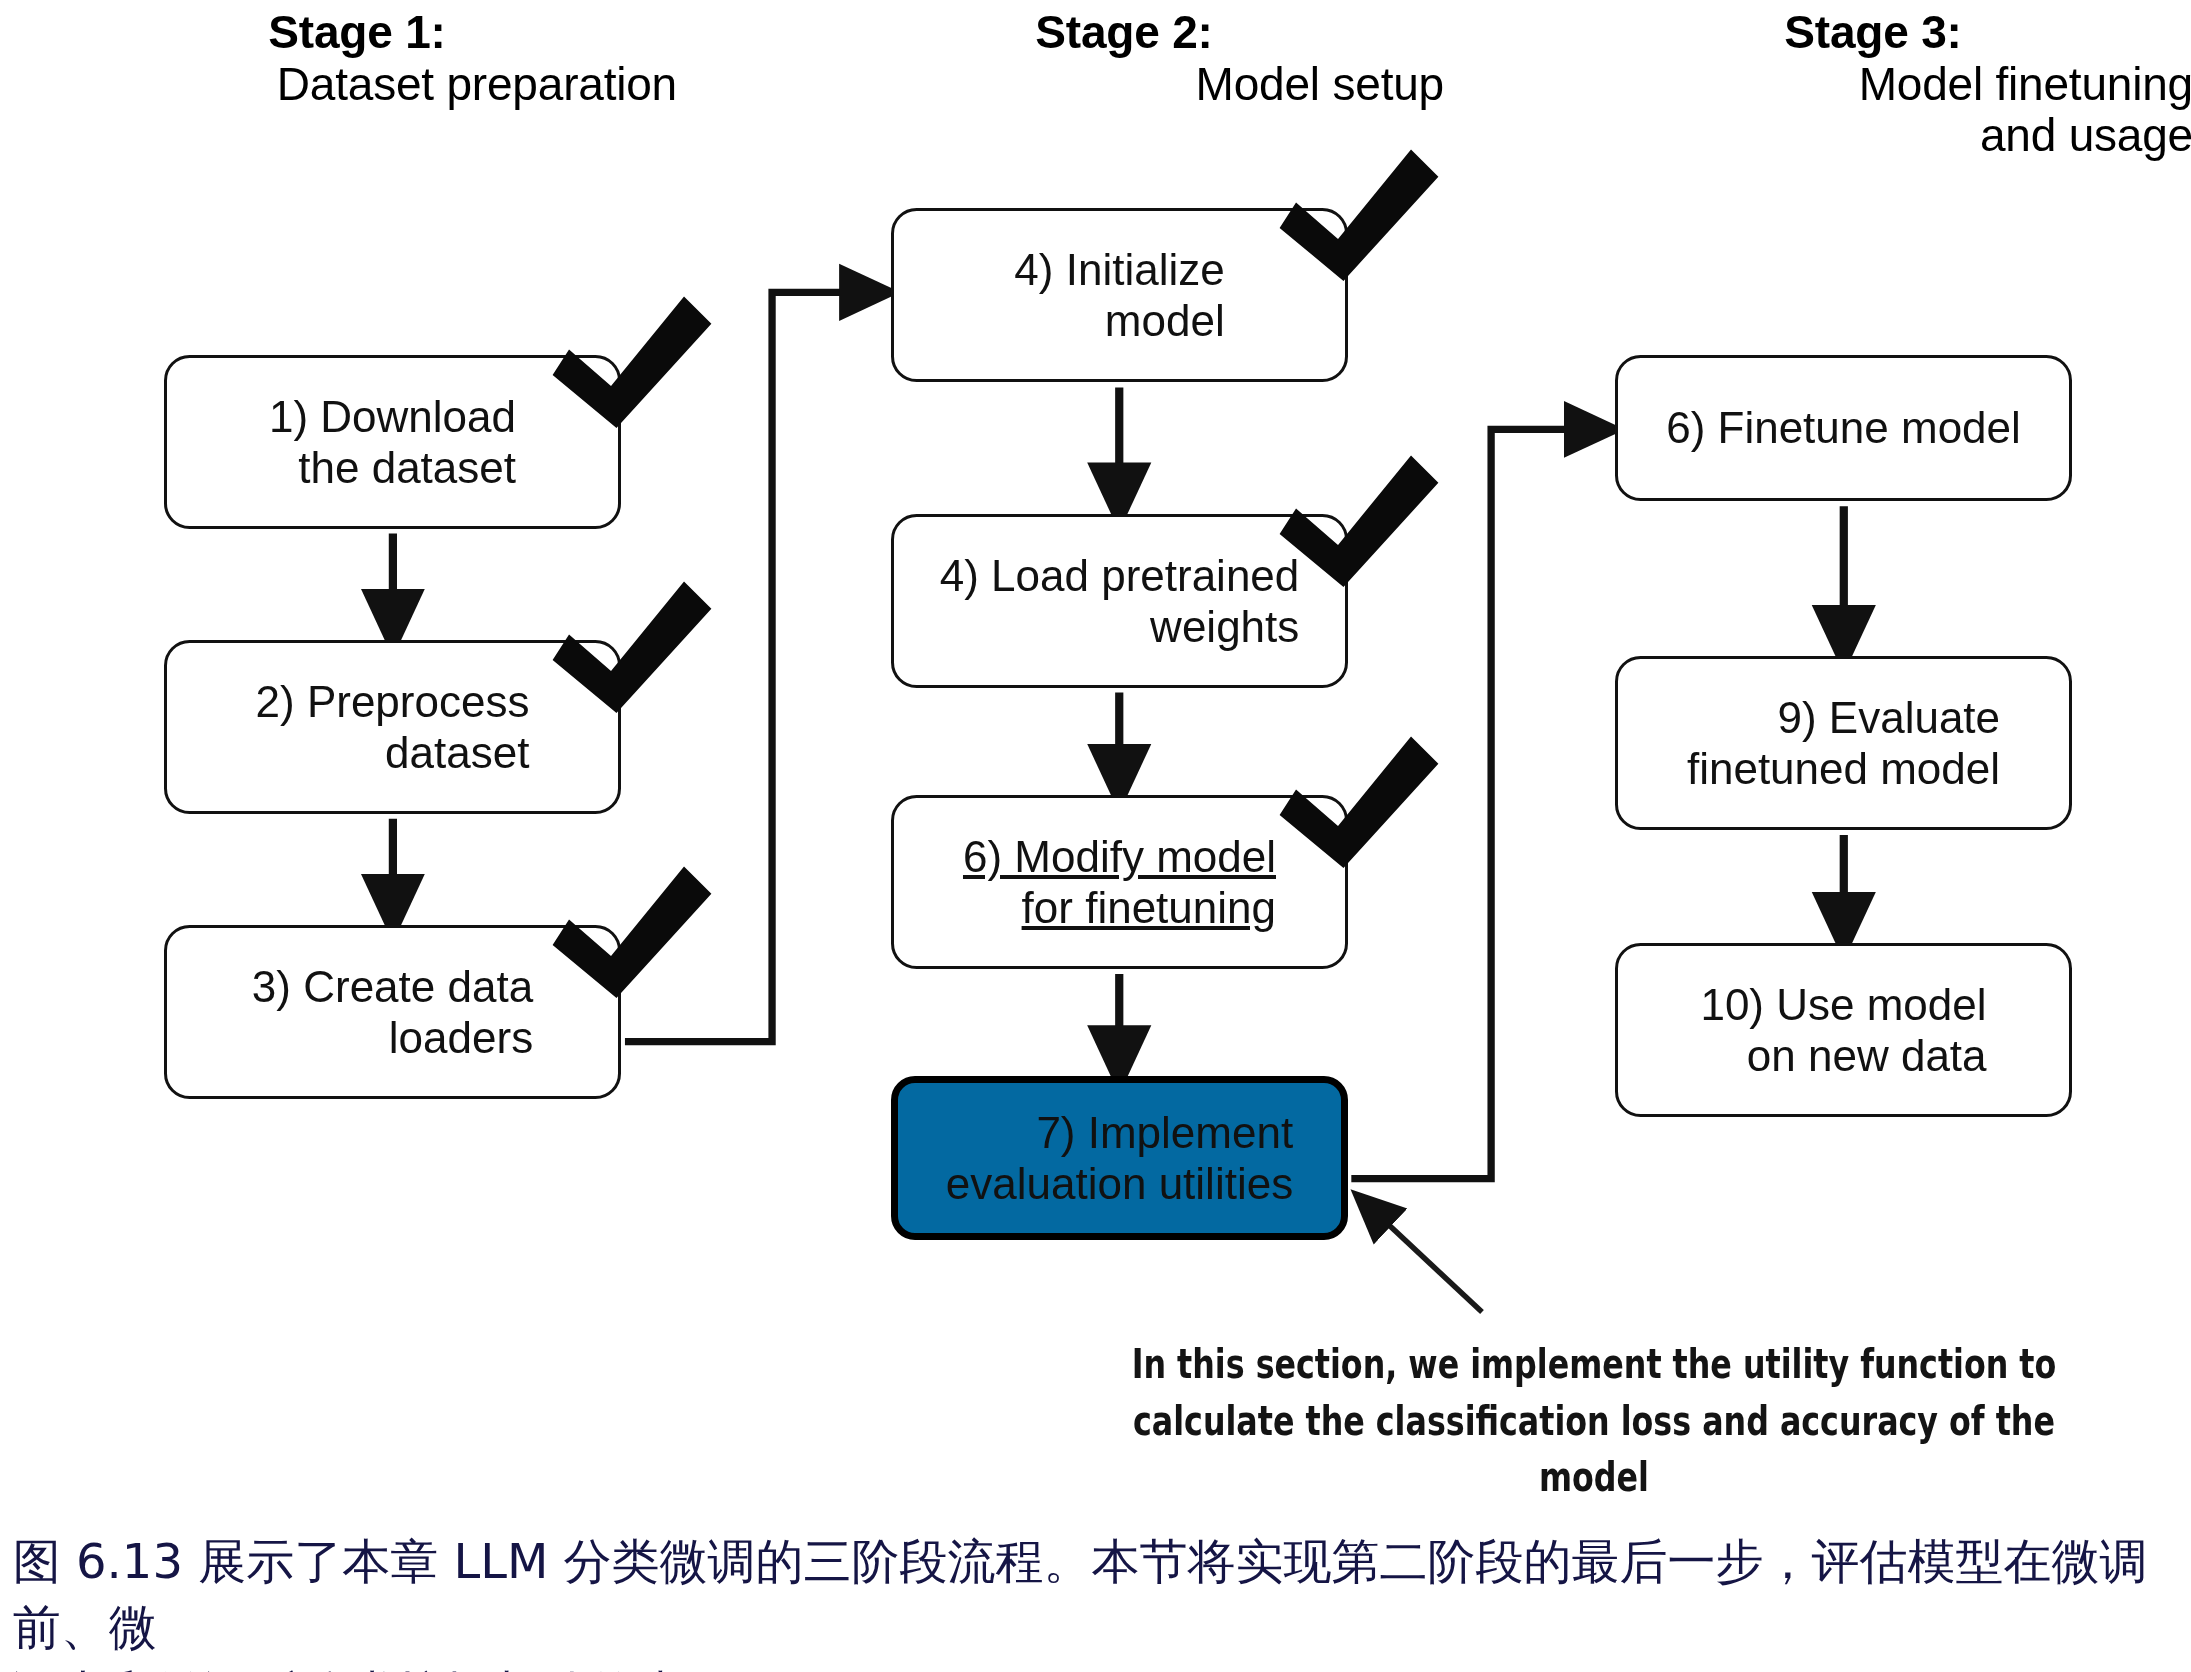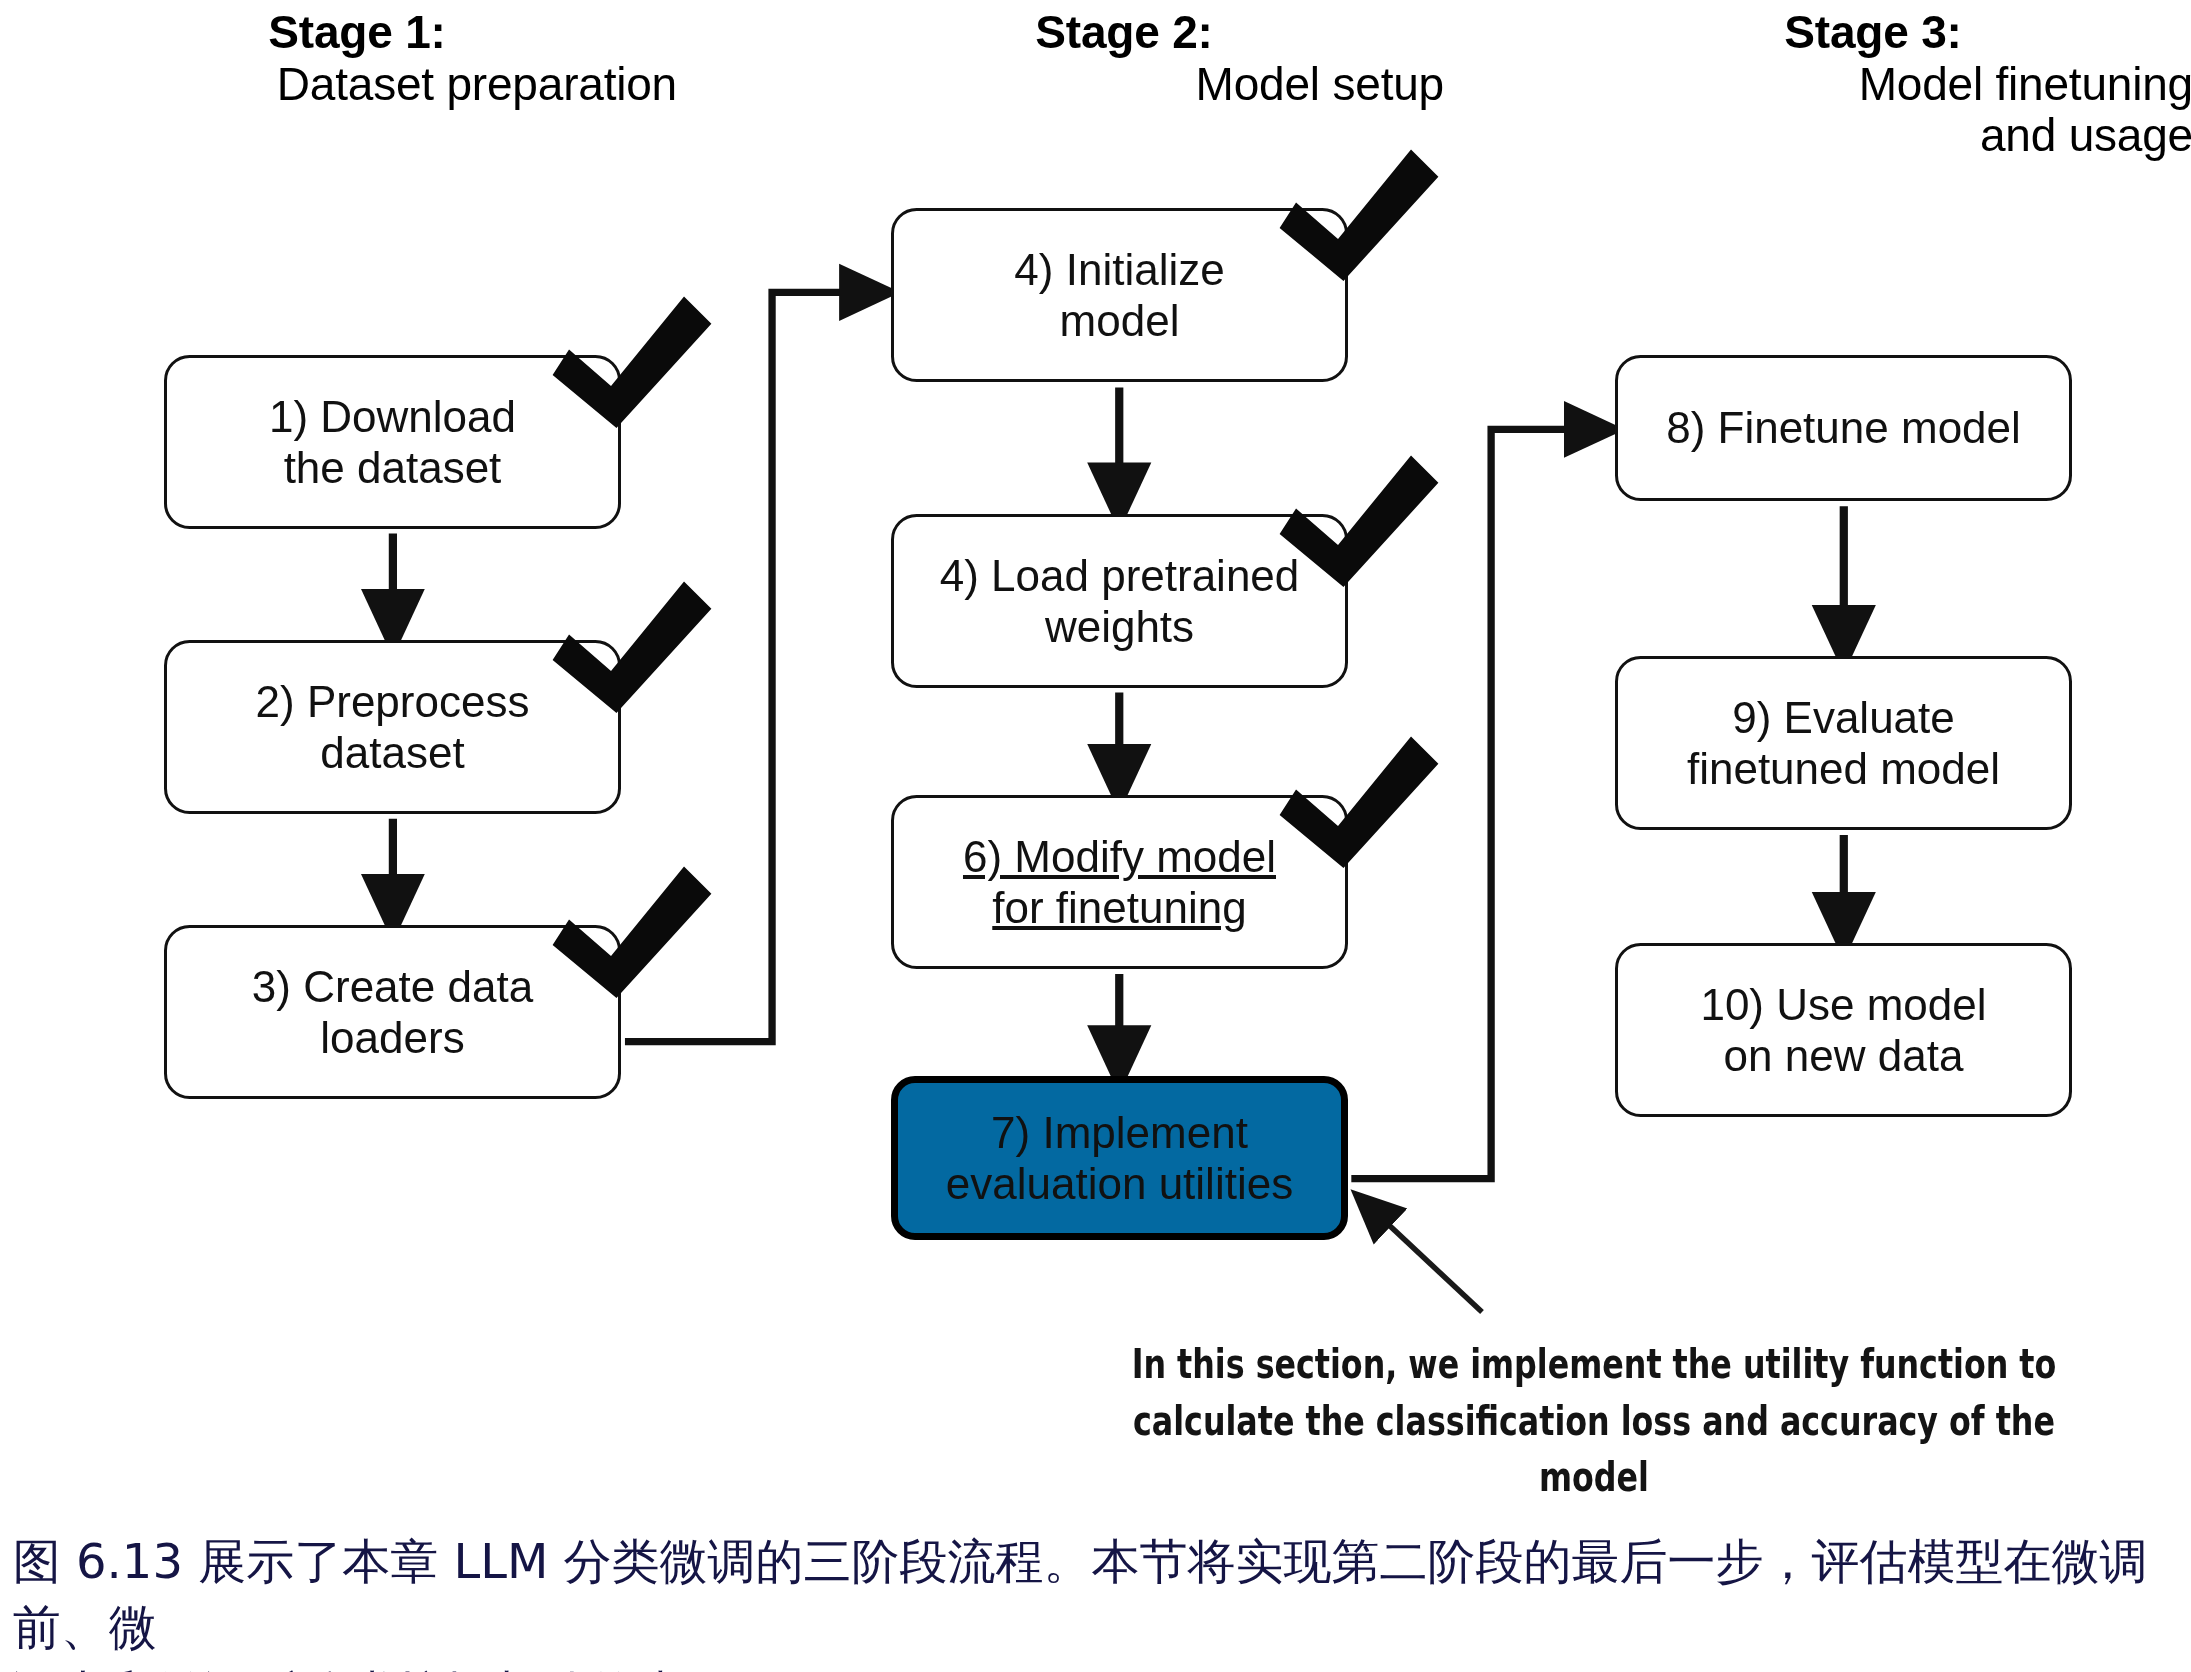--- a/index.html
+++ b/index.html
@@ -52,21 +52,21 @@
 
   
   .flow-box {
     position: absolute;
     border: 3.7px solid #111111;
     border-radius: 25.6px;
     background: #ffffff;
     display: flex;
     align-items: center;
     justify-content: center;
-    text-align: center;
+    text-align: right;
     font-size: 44px;
     color: #111111;
     line-height: 1.16;
     white-space: pre-line;
     padding: 3.7px 9.1px;
     z-index: 4;
   }
   .flow-box.highlight {
     background: #0369a1;
     border-width: 7.3px;
@@ -229,21 +229,21 @@
   <div class="flow-box" id="box3">3) Create data
 loaders</div>
   <div class="flow-box" id="box4">4) Initialize
 model</div>
   <div class="flow-box" id="box5">4) Load pretrained
 weights</div>
   <div class="flow-box" id="box6">6) Modify model
 for finetuning</div>
   <div class="flow-box highlight" id="box7">7) Implement
 evaluation utilities</div>
-  <div class="flow-box" id="box8">8) Finetune model</div>
+  <div class="flow-box" id="box8">6) Finetune model</div>
   <div class="flow-box" id="box9">9) Evaluate
 finetuned model</div>
   <div class="flow-box" id="box10">10) Use model
 on new data</div>
 
   <div id="annotation">In this section, we implement the utility function to
 calculate the classification loss and accuracy of the model</div>
 
   <div id="cn-caption">图 6.13 展示了本章 LLM 分类微调的三阶段流程。本节将实现第二阶段的最后一步，评估模型在微调前、微
 调中和微调后分类垃圾邮件的表现。</div>

